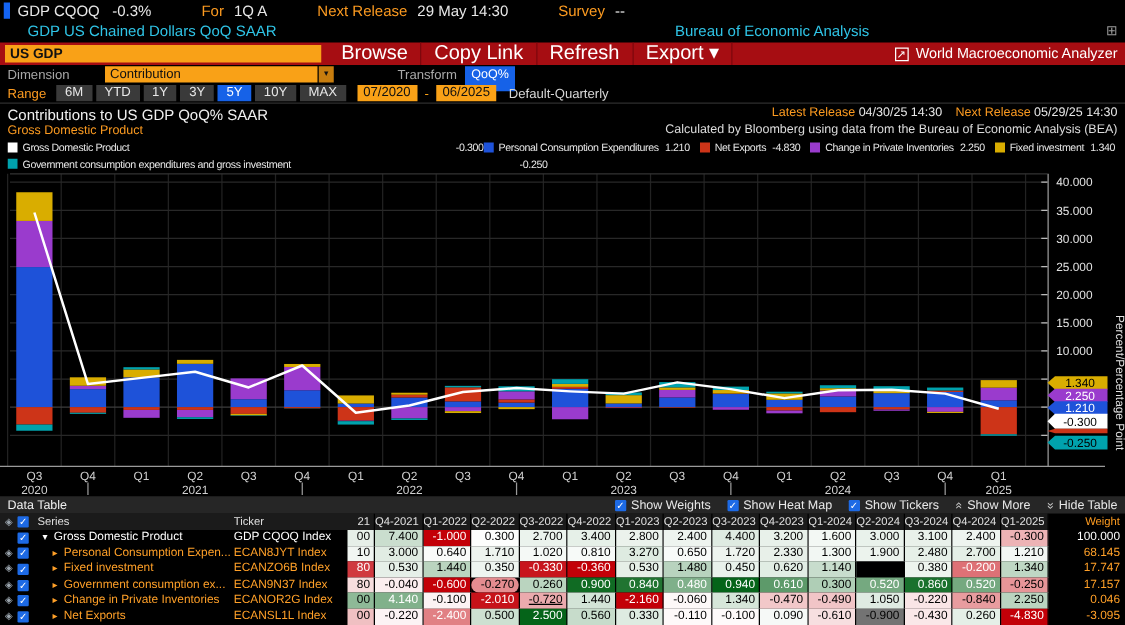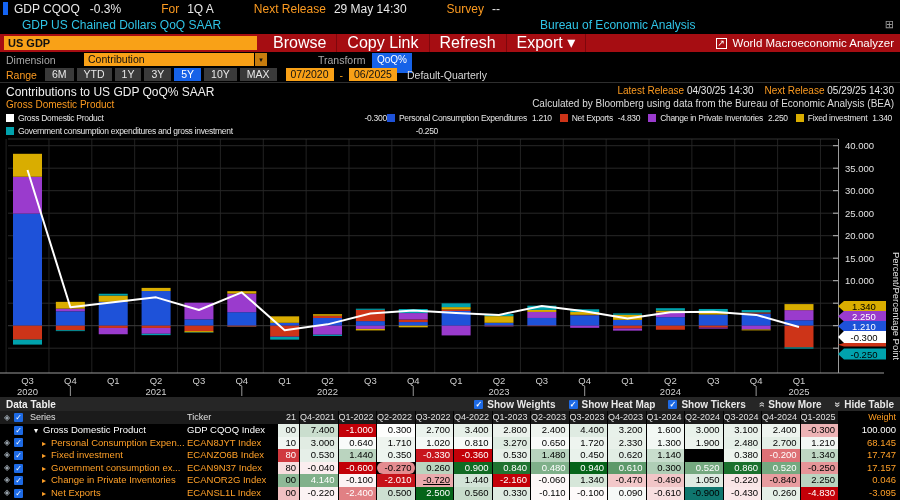--- a/index.html
+++ b/index.html
@@ -51,21 +51,21 @@
   .legend { height:26px; padding-left:6px; font-size:8.5px; letter-spacing:-0.3px; }
   .lg-row { height:13px; display:flex; align-items:center; white-space:nowrap; overflow:hidden; }
   .lg-main { width:432px; display:flex; justify-content:space-between; align-items:center; }
   .lg-item { display:flex; align-items:center; margin-right:8px; }
   .sw { width:8px; height:8px; margin-right:4px; flex:none; }
   .lg-val { margin-left:5px; }
 
   #chart { display:block; }
 
   
-  .dt-bar { height:14px; background:#262626; display:flex; align-items:center; font-size:10px; padding:0 6px;font-weight:bold; }
+  .dt-bar { height:14px; background:#262626; display:flex; align-items:center; font-size:10px; padding:0 6px; }
   .dt-title { color:#f0f0f0; }
   .dt-controls { margin-left:auto; display:flex; align-items:center; gap:13px; }
   .dt-ctl { display:flex; align-items:center; gap:4px; color:#e8e8e8; }
   .cb { width:9px; height:9px; background:#1d6ae5; color:#fff; font-size:8px; line-height:9px; text-align:center; border-radius:1px; flex:none; }
   .chev { display:inline-block; color:#cfcfcf; font-size:10px; }
   .chev.up { transform:rotate(-90deg); } .chev.dn { transform:rotate(90deg); }
 
   .dt-row { display:flex; height:12.6px; line-height:12.6px; font-size:9.5px; background:#000; }
   .dt-row.hdr { height:13px; line-height:13px; background:#1b1b1b; color:#e0e0e0; font-size:9px; }
   .c-icons { width:30px; flex:none; display:flex; align-items:center; }
@@ -558,21 +558,21 @@
           <div class="c-val" style="background: rgb(252, 243, 244); color: rgb(0, 0, 0);">-0.220</div>
           <div class="c-val" style="background: rgb(225, 128, 132); color: rgb(255, 255, 255);">-2.400</div>
           <div class="c-val" style="background: rgb(205, 224, 209); color: rgb(0, 0, 0);">0.500</div>
           <div class="c-val" style="background: rgb(5, 100, 25); color: rgb(255, 255, 255);">2.500</div>
           <div class="c-val" style="background: rgb(199, 220, 203); color: rgb(0, 0, 0);">0.560</div>
           <div class="c-val" style="background: rgb(222, 235, 225); color: rgb(0, 0, 0);">0.330</div>
           <div class="c-val" style="background: rgb(254, 249, 249); color: rgb(0, 0, 0);">-0.110</div>
           <div class="c-val" style="background: rgb(254, 250, 250); color: rgb(0, 0, 0);">-0.100</div>
           <div class="c-val" style="background: rgb(246, 249, 247); color: rgb(0, 0, 0);">0.090</div>
           <div class="c-val" style="background: rgb(247, 223, 224); color: rgb(0, 0, 0);">-0.610</div>
-          <div class="c-val" style="background: #0f766e; color: rgb(0, 0, 0);">-0.900</div>
+          <div class="c-val" style="background: #737373; color: rgb(0, 0, 0);">-0.900</div>
           <div class="c-val" style="background: rgb(250, 232, 233); color: rgb(0, 0, 0);">-0.430</div>
           <div class="c-val" style="background: rgb(229, 239, 231); color: rgb(0, 0, 0);">0.260</div>
           <div class="c-val" style="background: rgb(195, 0, 8); color: rgb(255, 255, 255);">-4.830</div>
           <div class="c-weight" style="color: rgb(255, 160, 40);">-3.095</div>
         </div>
       </div>
   </div>
 
 </div>
 

